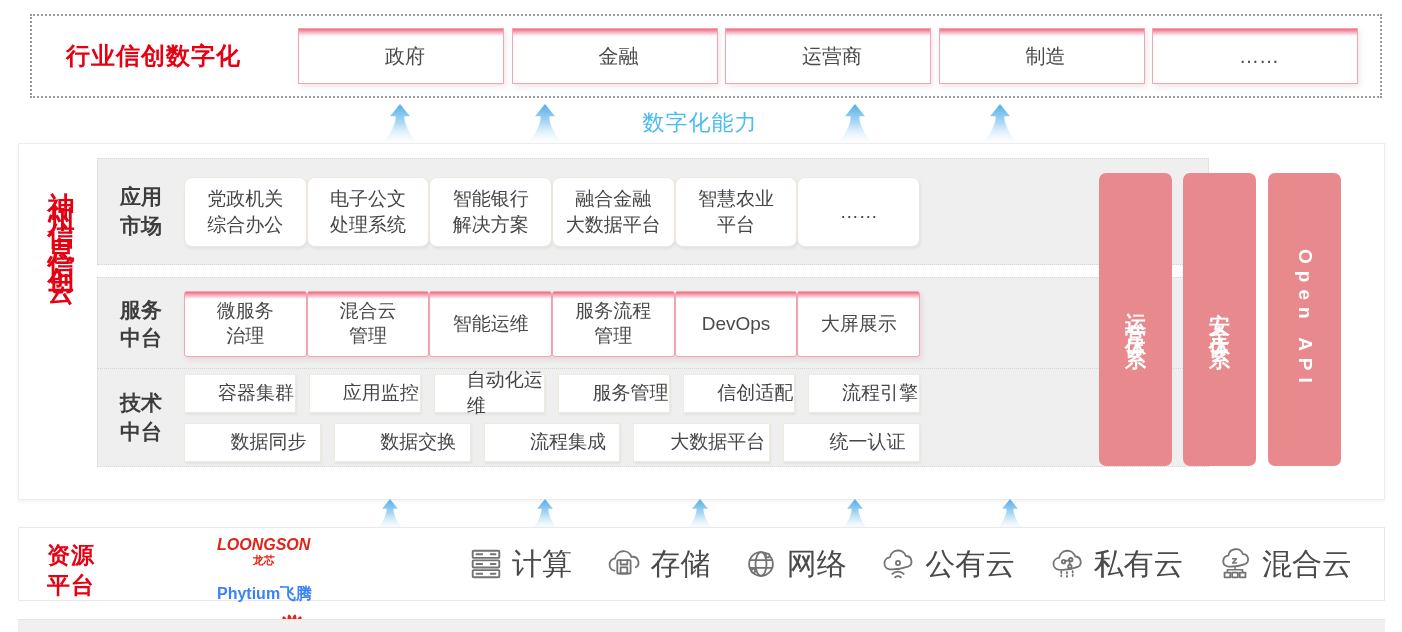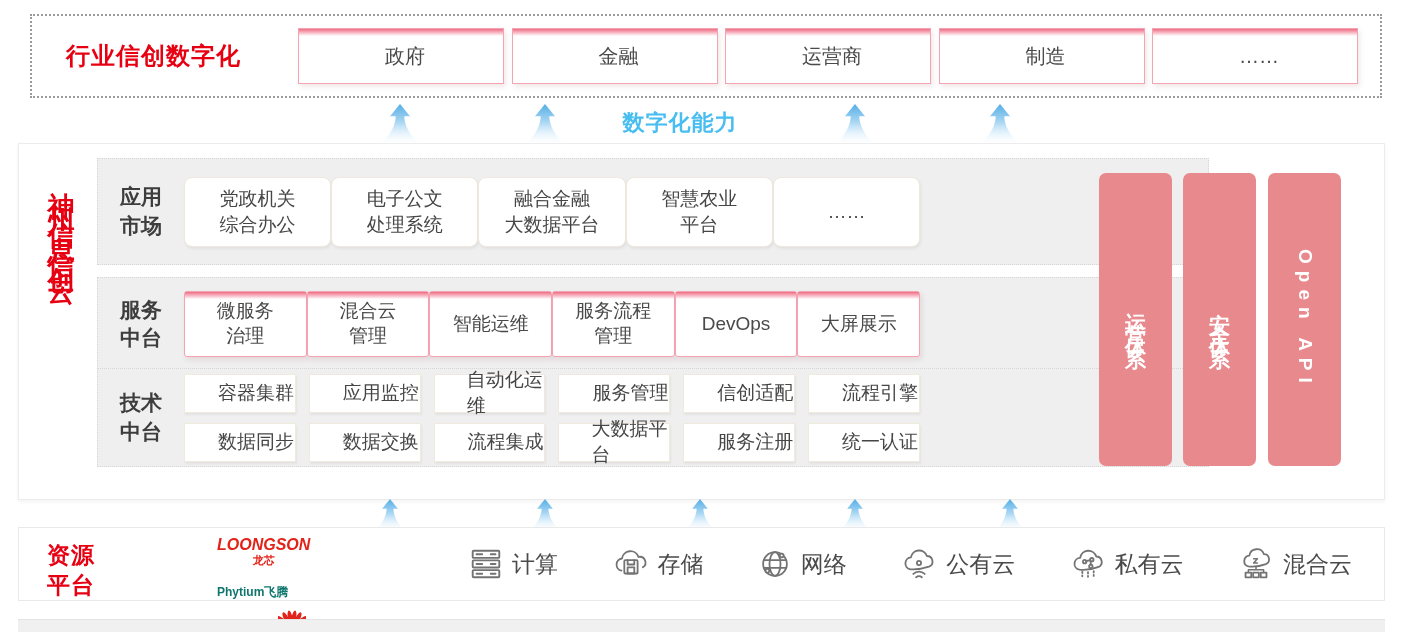--- a/index.html
+++ b/index.html
@@ -27,22 +27,22 @@
     box-shadow:2px 3px 5px rgba(150,60,70,.12);
   }
   .pinkbox::before{
     content:"";position:absolute;top:0;left:0;right:0;height:7px;
     background:linear-gradient(180deg,#ee6d85 0%,#f8bcc8 55%,rgba(255,255,255,0) 100%);
   }
   .band-box{width:196px;height:54px;padding-left:8px;}
   
   .up-arrow{position:absolute;}
   #capability-label{
-    position:absolute;left:600px;top:108px;width:160px;text-align:center;
-    font-size:22px;font-weight:bold;color:#47bdf0;letter-spacing:1px;
+    position:absolute;left:620px;top:108px;width:160px;text-align:center;
+    font-size:22px;font-weight:normal;color:#47bdf0;letter-spacing:1px;
   }
   
   #main{
     position:absolute;left:18px;top:143px;width:1367px;height:357px;
     background:#fff;border:1px solid #ececec;box-sizing:border-box;
     box-shadow:0 2px 4px rgba(0,0,0,.05);
   }
   #side-title{
     position:absolute;left:24px;top:26px;height:312px;
     writing-mode:vertical-rl;text-orientation:upright;
@@ -94,28 +94,28 @@
   }
   #res-title{
     position:absolute;left:28px;top:13px;font-size:23px;font-weight:bold;
     color:#e60012;line-height:1.3;letter-spacing:1px;
   }
   #vendor-logos{position:absolute;left:198px;top:8px;width:225px;}
   .vendor-row1{display:flex;align-items:flex-start;gap:12px;justify-content:center;flex-direction:column;}
   .loongson-block{text-align:center;color:#e2231a;}
   .loongson-word{font-size:16px;font-weight:bold;font-style:italic;letter-spacing:0;}
   .loongson-cn{font-size:11px;margin-top:-1px;font-weight:bold;}
-  .phytium-word{color:#0f766e;font-size:12px;font-weight:bold;margin-top:4px;}
+  .phytium-word{color:#3b82f6;font-size:16px;font-weight:bold;margin-top:4px;}
   .vendor-row2{display:flex;align-items:center;justify-content:center;gap:6px;margin-top:3px;}
   .huawei-word{font-size:15px;font-weight:bold;color:#701a75;letter-spacing:1.5px;margin-top:15px;}
   #res-items{
     position:absolute;left:448px;right:32px;top:0;bottom:0;
     display:flex;align-items:center;justify-content:space-between;
   }
-  .res-item{display:flex;align-items:center;gap:7px;font-size:23px;color:#4a4a4a;}
+  .res-item{display:flex;align-items:center;gap:7px;font-size:30px;color:#4a4a4a;}
   .res-item svg{flex:none;}
   #bottom-strip{
     position:absolute;left:18px;top:619px;width:1367px;height:13px;
     background:#f0f0f0;border-top:1px solid #e4e4e4;box-sizing:border-box;
   }
 </style>
 </head>
 <body>
 
 <svg width="0" height="0" style="position:absolute">
@@ -158,20 +158,22 @@
   <div id="side-title">神州信息信创云</div>
 
   <div class="g-row" id="row-app">
     <div class="row-label pre">应用
 市场</div>
     <div class="row-items">
       <div class="app-box pre">党政机关
 综合办公</div>
       <div class="app-box pre">电子公文
 处理系统</div>
+      <div class="app-box pre">智能银行
+解决方案</div>
       <div class="app-box pre">融合金融
 大数据平台</div>
       <div class="app-box pre">智慧农业
 平台</div>
       <div class="app-box pre">……</div>
     </div>
   </div>
 
   <div class="g-row" id="row-svc">
     <div class="row-label pre">服务
@@ -199,21 +201,20 @@
         <div class="tech-box">自动化运维</div>
         <div class="tech-box">服务管理</div>
         <div class="tech-box">信创适配</div>
         <div class="tech-box">流程引擎</div>
       </div>
       <div class="tech-sub">
         <div class="tech-box">数据同步</div>
         <div class="tech-box">数据交换</div>
         <div class="tech-box">流程集成</div>
         <div class="tech-box">大数据平台</div>
-        <div class="tech-box">服务注册</div>
         <div class="tech-box">统一认证</div>
       </div>
     </div>
   </div>
 
   <div class="pillar" id="pillar-0">
     <div class="pillar-text">运营体系</div>
   </div>
   <div class="pillar" id="pillar-1">
     <div class="pillar-text">安全体系</div>

